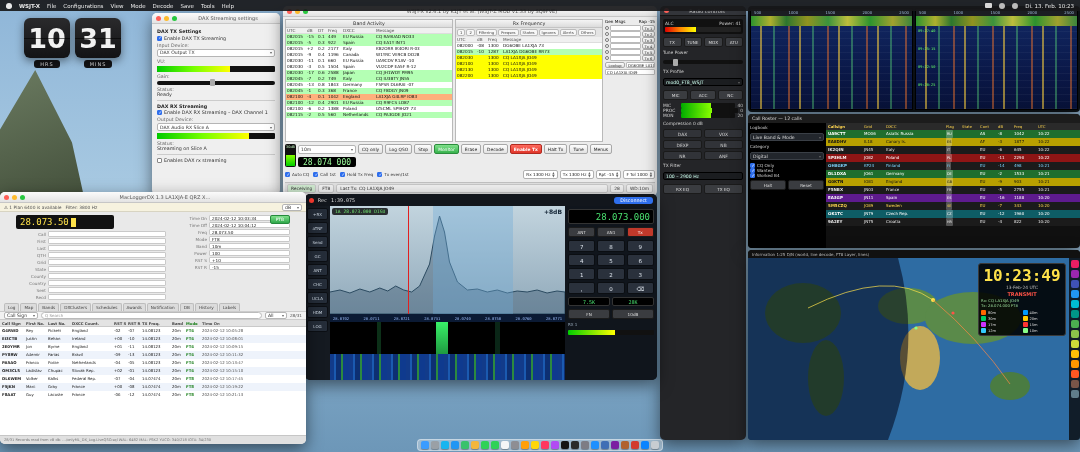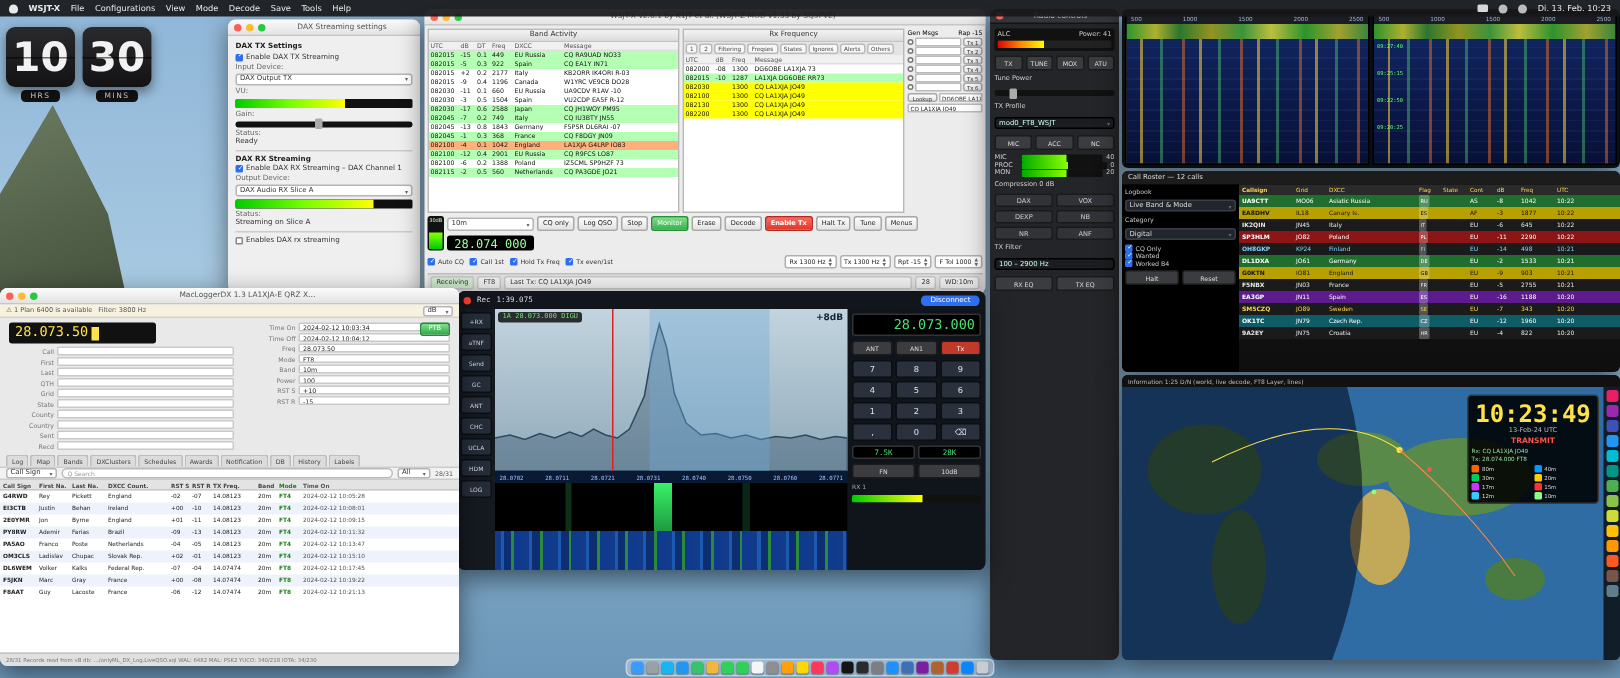--- a/index.html
+++ b/index.html
@@ -26,21 +26,21 @@
   
   #menubar{position:absolute;left:0;top:0;width:1080px;height:11px;background:rgba(24,24,26,.92);
     display:flex;align-items:center;padding:0 6px;gap:7px;font-size:5.5px;color:#e9e9e9;z-index:60;}
   #menubar .app{font-weight:bold;}
   #menubar .sp{flex:1;}
   .mb-ic{width:7px;height:5px;background:#d7d7d7;border-radius:1px;}
   .mb-ic.round{width:6px;height:6px;border-radius:50%;background:#bbb;}
   .apple{width:6px;height:6px;border-radius:50% 50% 45% 45%;background:#e9e9e9;}
 
   
-  #clockw{position:absolute;left:4px;top:18px;display:flex;gap:5px;z-index:2;}
+  #clockw{position:absolute;left:24px;top:18px;display:flex;gap:5px;z-index:2;}
   .flip{display:flex;flex-direction:column;align-items:center;gap:2px;}
   .flip .tile{width:46px;height:40px;background:linear-gradient(#2a2a2c,#131315);border-radius:6px;
     color:#f2f2f2;font-size:27px;font-weight:bold;display:flex;align-items:center;justify-content:center;
     box-shadow:0 3px 8px rgba(0,0,0,.45);position:relative;}
   .flip .tile:after{content:"";position:absolute;left:0;top:50%;width:100%;height:1px;background:rgba(0,0,0,.55);}
   .flip .lab{background:#131315;color:#ddd;font-size:5px;padding:1px 6px;border-radius:3px;letter-spacing:1px;}
 
   
   #dax{left:152px;top:13px;width:128px;height:182px;background:#efefef;}
   #dax .bd{padding:3px 5px;font-size:4.8px;color:#333;}
@@ -193,21 +193,21 @@
     text-align:center;line-height:12px;height:12px;}
   .minid{flex:1;background:#000;border:1px solid #333;border-radius:2px;color:#49e06f;
     font-size:5px;text-align:center;line-height:9px;height:9px;font-family:"DejaVu Sans Mono",monospace;}
   .rmeter{height:5px;background:#111;border-radius:1px;position:relative;overflow:hidden;}
   .rmeter i{position:absolute;left:0;top:0;bottom:0;width:55%;background:linear-gradient(90deg,#0c0,#ff0);}
 
   
   #logger{left:0px;top:192px;width:306px;height:252px;background:#e9e9e9;display:flex;flex-direction:column;}
   .banner{height:9px;display:flex;align-items:center;gap:4px;background:#f6f2df;border-bottom:1px solid #d8d4c2;
     font-size:4.4px;color:#555;padding:0 4px;flex:none;}
-  .lmain{display:flex;gap:15px;padding:3px 6px;flex:none;}
+  .lmain{display:flex;gap:15px;padding:3px 16px;flex:none;}
   .lcol{width:150px;}
   .lfreq{width:98px;height:14px;background:#111;border-radius:2px;color:#ffe24a;
     font-family:"DejaVu Sans Mono",monospace;font-size:9px;display:flex;align-items:center;padding:0 4px;gap:2px;}
   .lfreq .cur{width:5px;height:9px;background:#ffe24a;}
   .fgrid{margin-top:2px;display:flex;flex-direction:column;gap:1px;}
   .frow{display:flex;align-items:center;gap:2px;height:6px;}
   .flab{width:30px;text-align:right;font-size:4.2px;color:#777;}
   .fval{flex:1;height:6px;background:#fff;border:1px solid #c9c9c9;border-radius:1px;font-size:4.2px;
     line-height:6px;padding:0 2px;color:#222;overflow:hidden;white-space:nowrap;}
   .rcol{flex:1;position:relative;}
@@ -261,21 +261,21 @@
     <span class="mb-ic round"></span>
     <span>Di. 13. Feb.  10:23</span>
   </div>
 
   <div id="clockw">
     <div class="flip">
       <div class="tile">10</div>
       <div class="lab">HRS</div>
     </div>
     <div class="flip">
-      <div class="tile">30</div>
+      <div class="tile">31</div>
       <div class="lab">MINS</div>
     </div>
   </div>
 
   <div class="w light" id="dax">
     <div class="tb">
       <span class="dot dr"></span>
       <span class="dot dy"></span>
       <span class="dot dg"></span>
       <span class="t">DAX Streaming settings</span>

